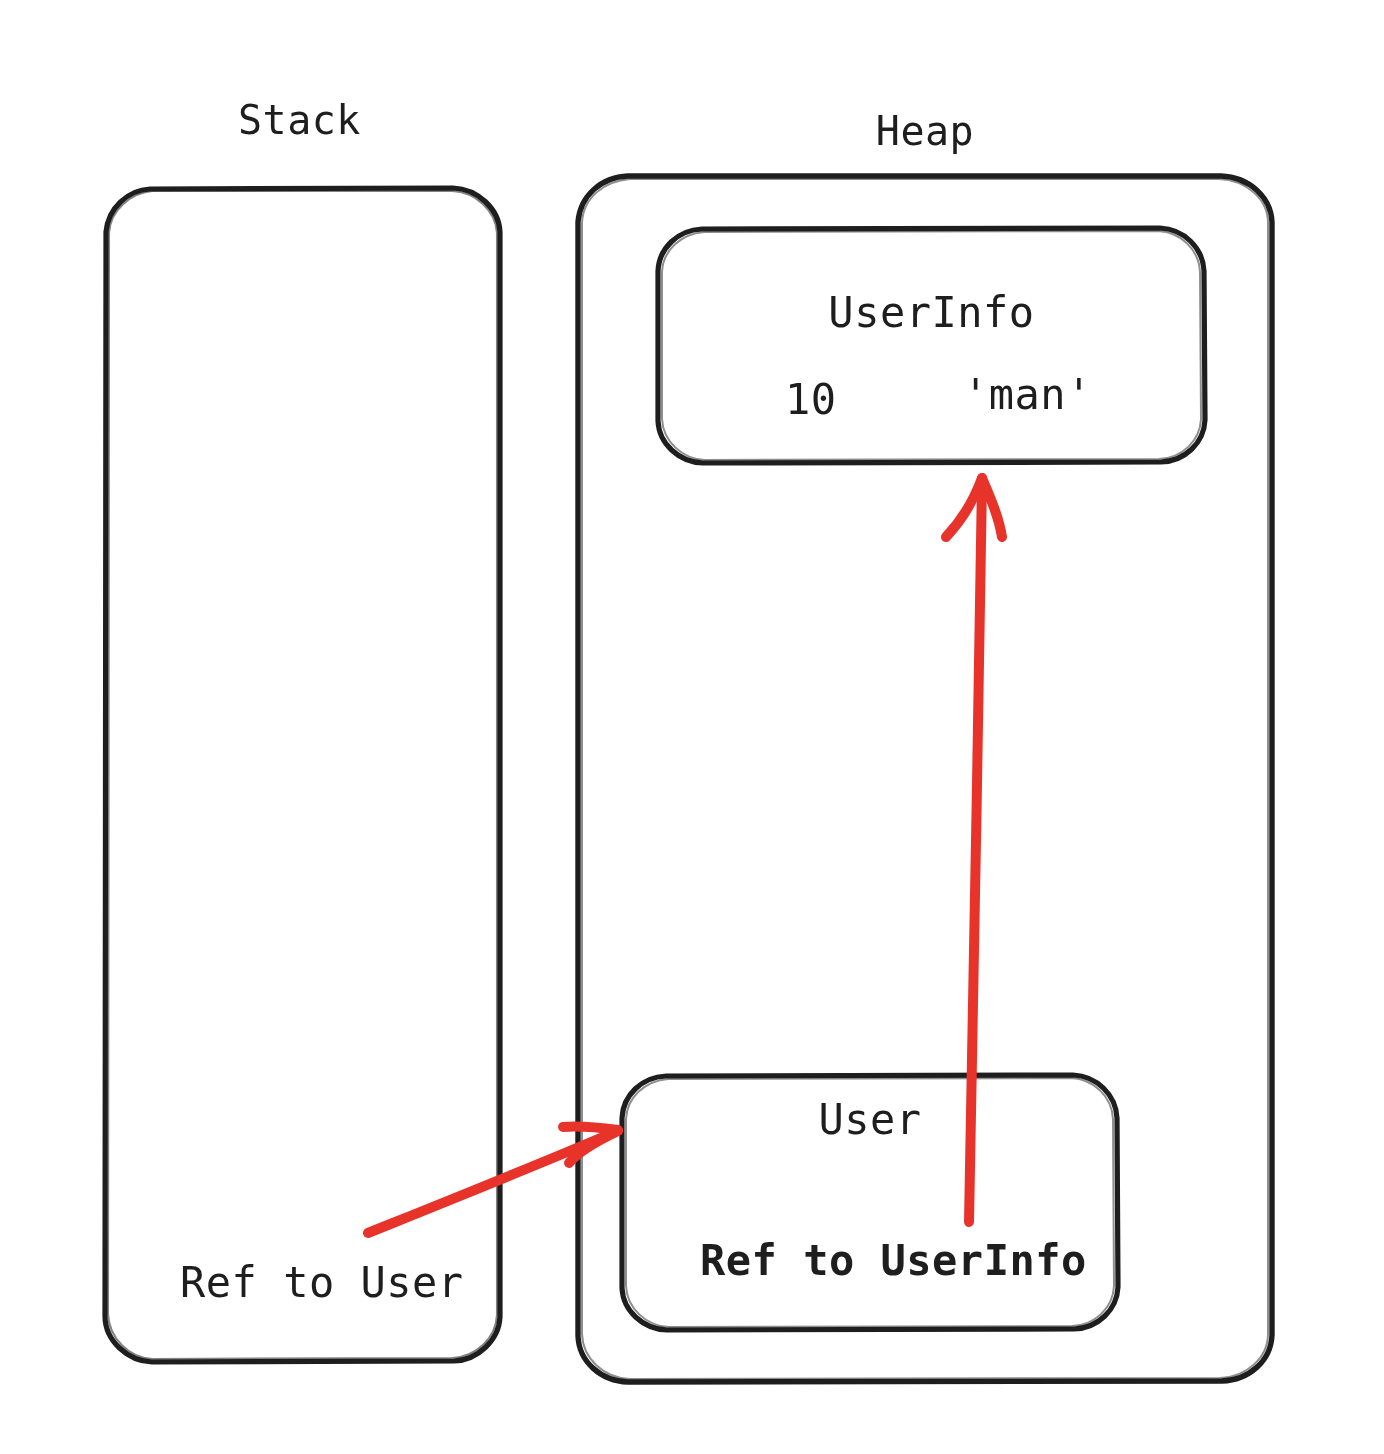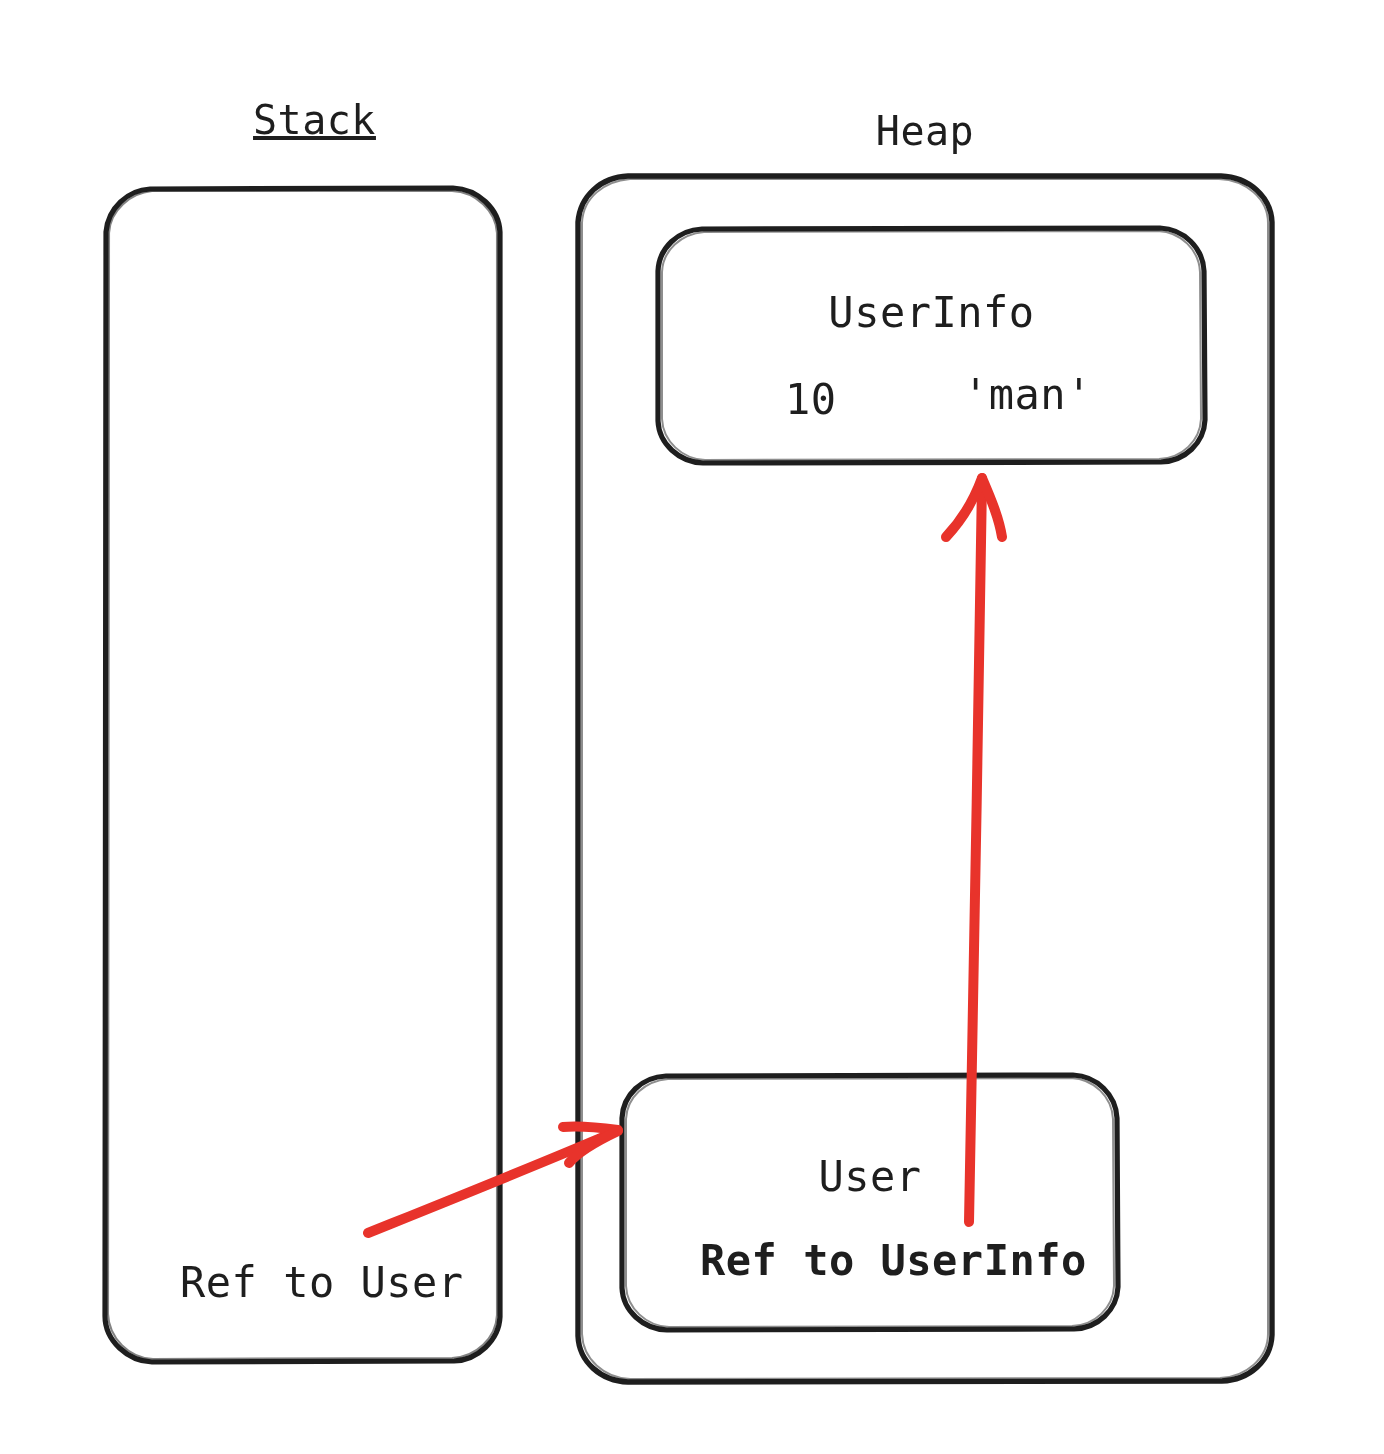--- a/index.html
+++ b/index.html
@@ -33,31 +33,31 @@
     white-space: pre;
     line-height: 1;
     letter-spacing: 0.5px;
   }
 
   
   .region-title {
     font-size: 40px;
     text-align: center;
   }
-  #stack-title { left: 117px;  top: 100px; width: 395px; text-decoration: underline; }
+  #stack-title { left: 102px;  top: 100px; width: 395px; }
   #heap-title  { left: 578px;  top: 111px;  width: 694px; }
 
   
   .box-title {
     font-size: 42px;
     text-align: center;
     margin-top: 8px;
   }
   #userinfo-title { left: 658px; top: 284px;  width: 547px; }
-  #user-title     { left: 622px; top: 1148px; width: 496px; }
+  #user-title     { left: 622px; top: 1091px; width: 496px; }
 
   
   .field {
     font-size: 42px;
   }
   #userinfo-age  { left: 785px;  top: 379px; }
   #userinfo-name { left: 963px;  top: 374px; }
 
   #user-ref-label  { left: 700px; top: 1240px; font-size: 42px; font-weight: bold; }
   #stack-ref-label { left: 180px; top: 1262px; font-size: 42px; }

